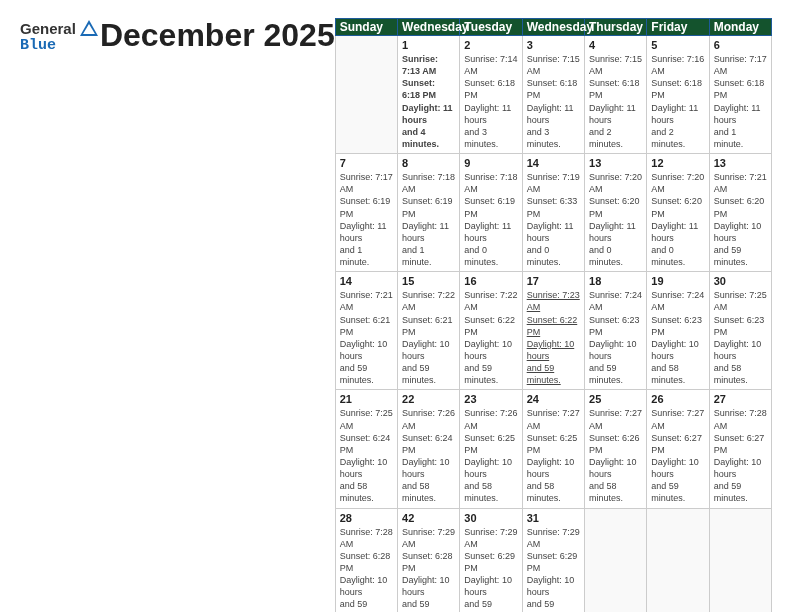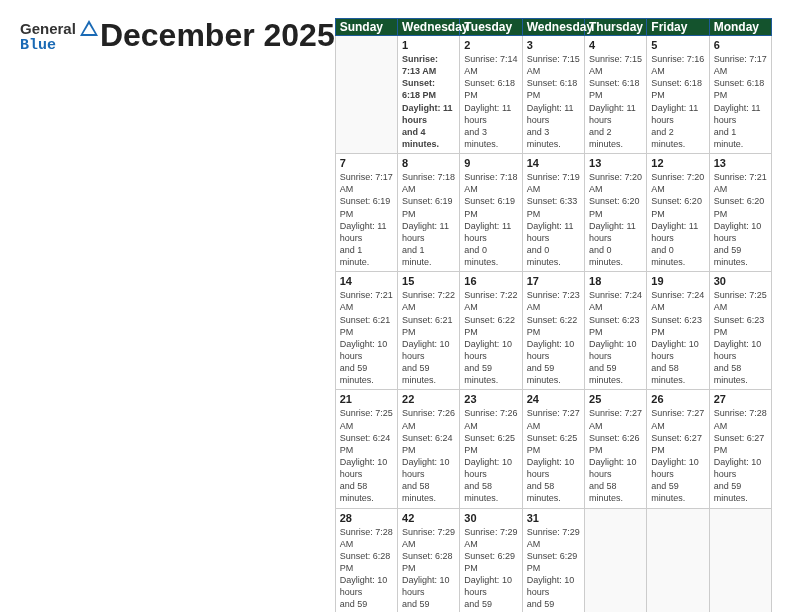--- a/index.html
+++ b/index.html
@@ -245,21 +245,21 @@
           </td>
           <td>
             <span class="day-number">16</span>
             <div class="day-info" style="white-space: pre-line;">Sunrise: 7:22 AM
 Sunset: 6:22 PM
 Daylight: 10 hours
 and 59 minutes.</div>
           </td>
           <td>
             <span class="day-number">17</span>
-            <div class="day-info" style="white-space: pre-line;">Sunrise: 7:23 AM
+            <div class="day-info" style="white-space: pre-line; text-decoration: underline;">Sunrise: 7:23 AM
 Sunset: 6:22 PM
 Daylight: 10 hours
 and 59 minutes.</div>
           </td>
           <td>
             <span class="day-number">18</span>
             <div class="day-info" style="white-space: pre-line;">Sunrise: 7:24 AM
 Sunset: 6:23 PM
 Daylight: 10 hours
 and 59 minutes.</div>

